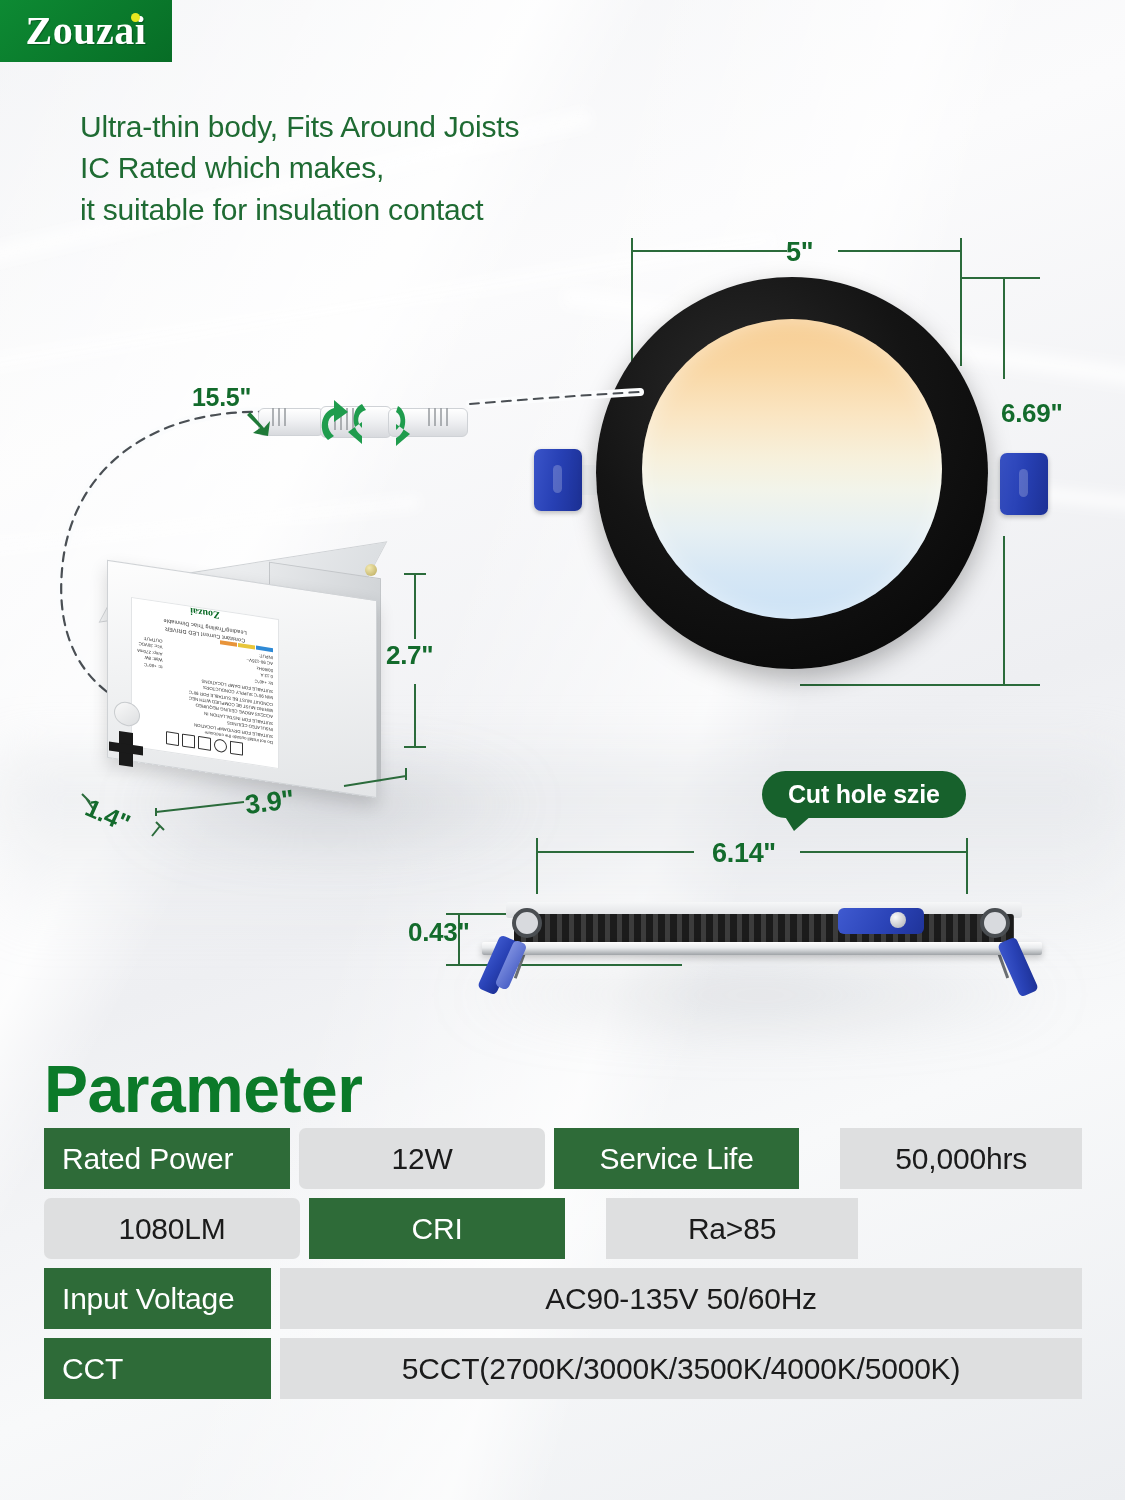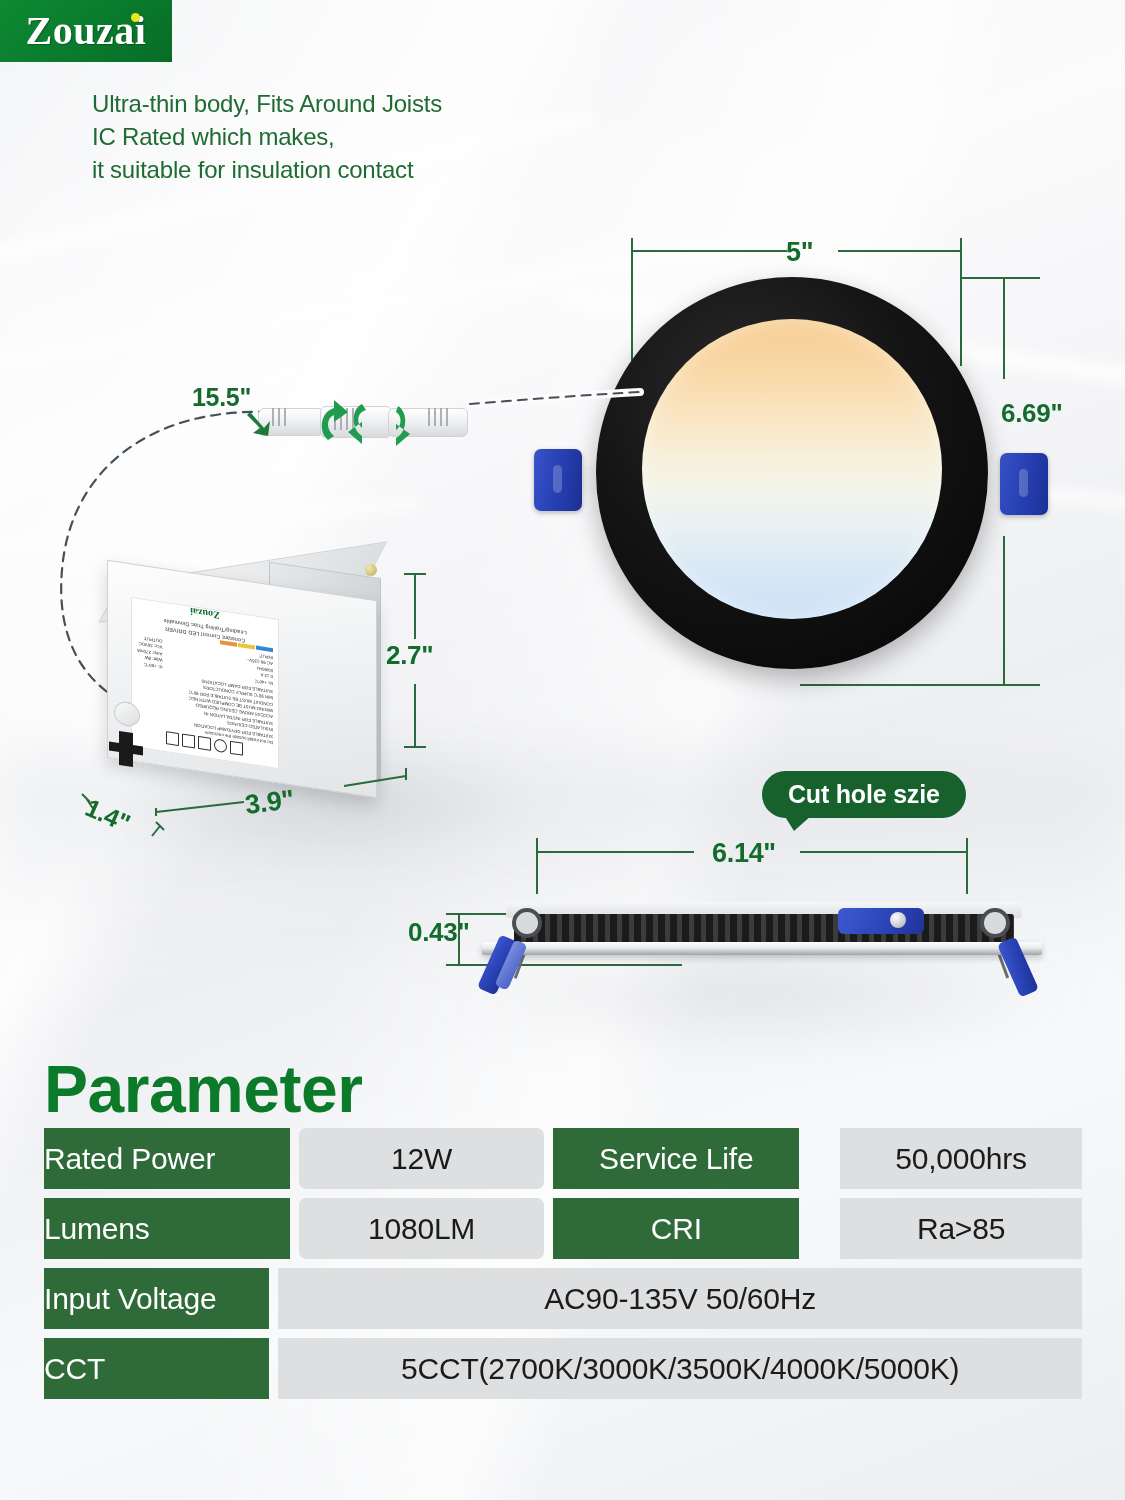--- a/index.html
+++ b/index.html
@@ -57,27 +57,26 @@
     right: 2px;
     top: 1px;
     width: 9px; height: 9px;
     border-radius: 50%;
     background: #e8e820;
   }
 
   
   #headline {
     position: absolute;
-    left: 80px; top: 87px;
+    left: 80px; top: 106px;
     color: #1f6b33;
-    font-size: 24px;
+    font-size: 30px;
     line-height: 1.38;
     white-space: pre-line;
     letter-spacing: -0.2px;
-    margin-left: 12px;
   }
 
   
   .dim-label {
     position: absolute;
     color: #136b2c;
     font-weight: bold;
     letter-spacing: -0.3px;
     white-space: nowrap;
   }
@@ -393,20 +392,21 @@
     height: 61px;
   }
   .cell {
     display: flex;
     align-items: center;
     box-sizing: border-box;
   }
   .cell.hdr {
     background: #2e6b38;
     color: #ffffff;
+    padding-left: 18px;
     font-size: 30px;
     letter-spacing: -0.2px;
   }
   .cell.hdr.ctr { justify-content: center; padding-left: 0; }
   .cell.val {
     background: #dedfe0;
     color: #1b1b1b;
     justify-content: center;
     font-size: 30px;
     letter-spacing: -0.2px;
@@ -604,21 +604,20 @@
   <div id="param-title">Parameter</div>
 
   <div id="param-table">
     <div class="prow">
       <div class="cell hdr w-label">Rated Power</div>
       <div class="cell val w-val1">12W</div>
       <div class="cell hdr ctr w-hdr2">Service Life</div>
       <div class="cell val w-val2">50,000hrs</div>
     </div>
     <div class="prow">
-      <div class="cell hdr w-label">Lumens</div>
       <div class="cell val w-val1">1080LM</div>
       <div class="cell hdr ctr w-hdr2">CRI</div>
       <div class="cell val w-val2">Ra&gt;85</div>
     </div>
     <div class="prow">
       <div class="cell hdr w-label">Input Voltage</div>
       <div class="cell val w-wide">AC90-135V   50/60Hz</div>
     </div>
     <div class="prow">
       <div class="cell hdr w-label">CCT</div>

